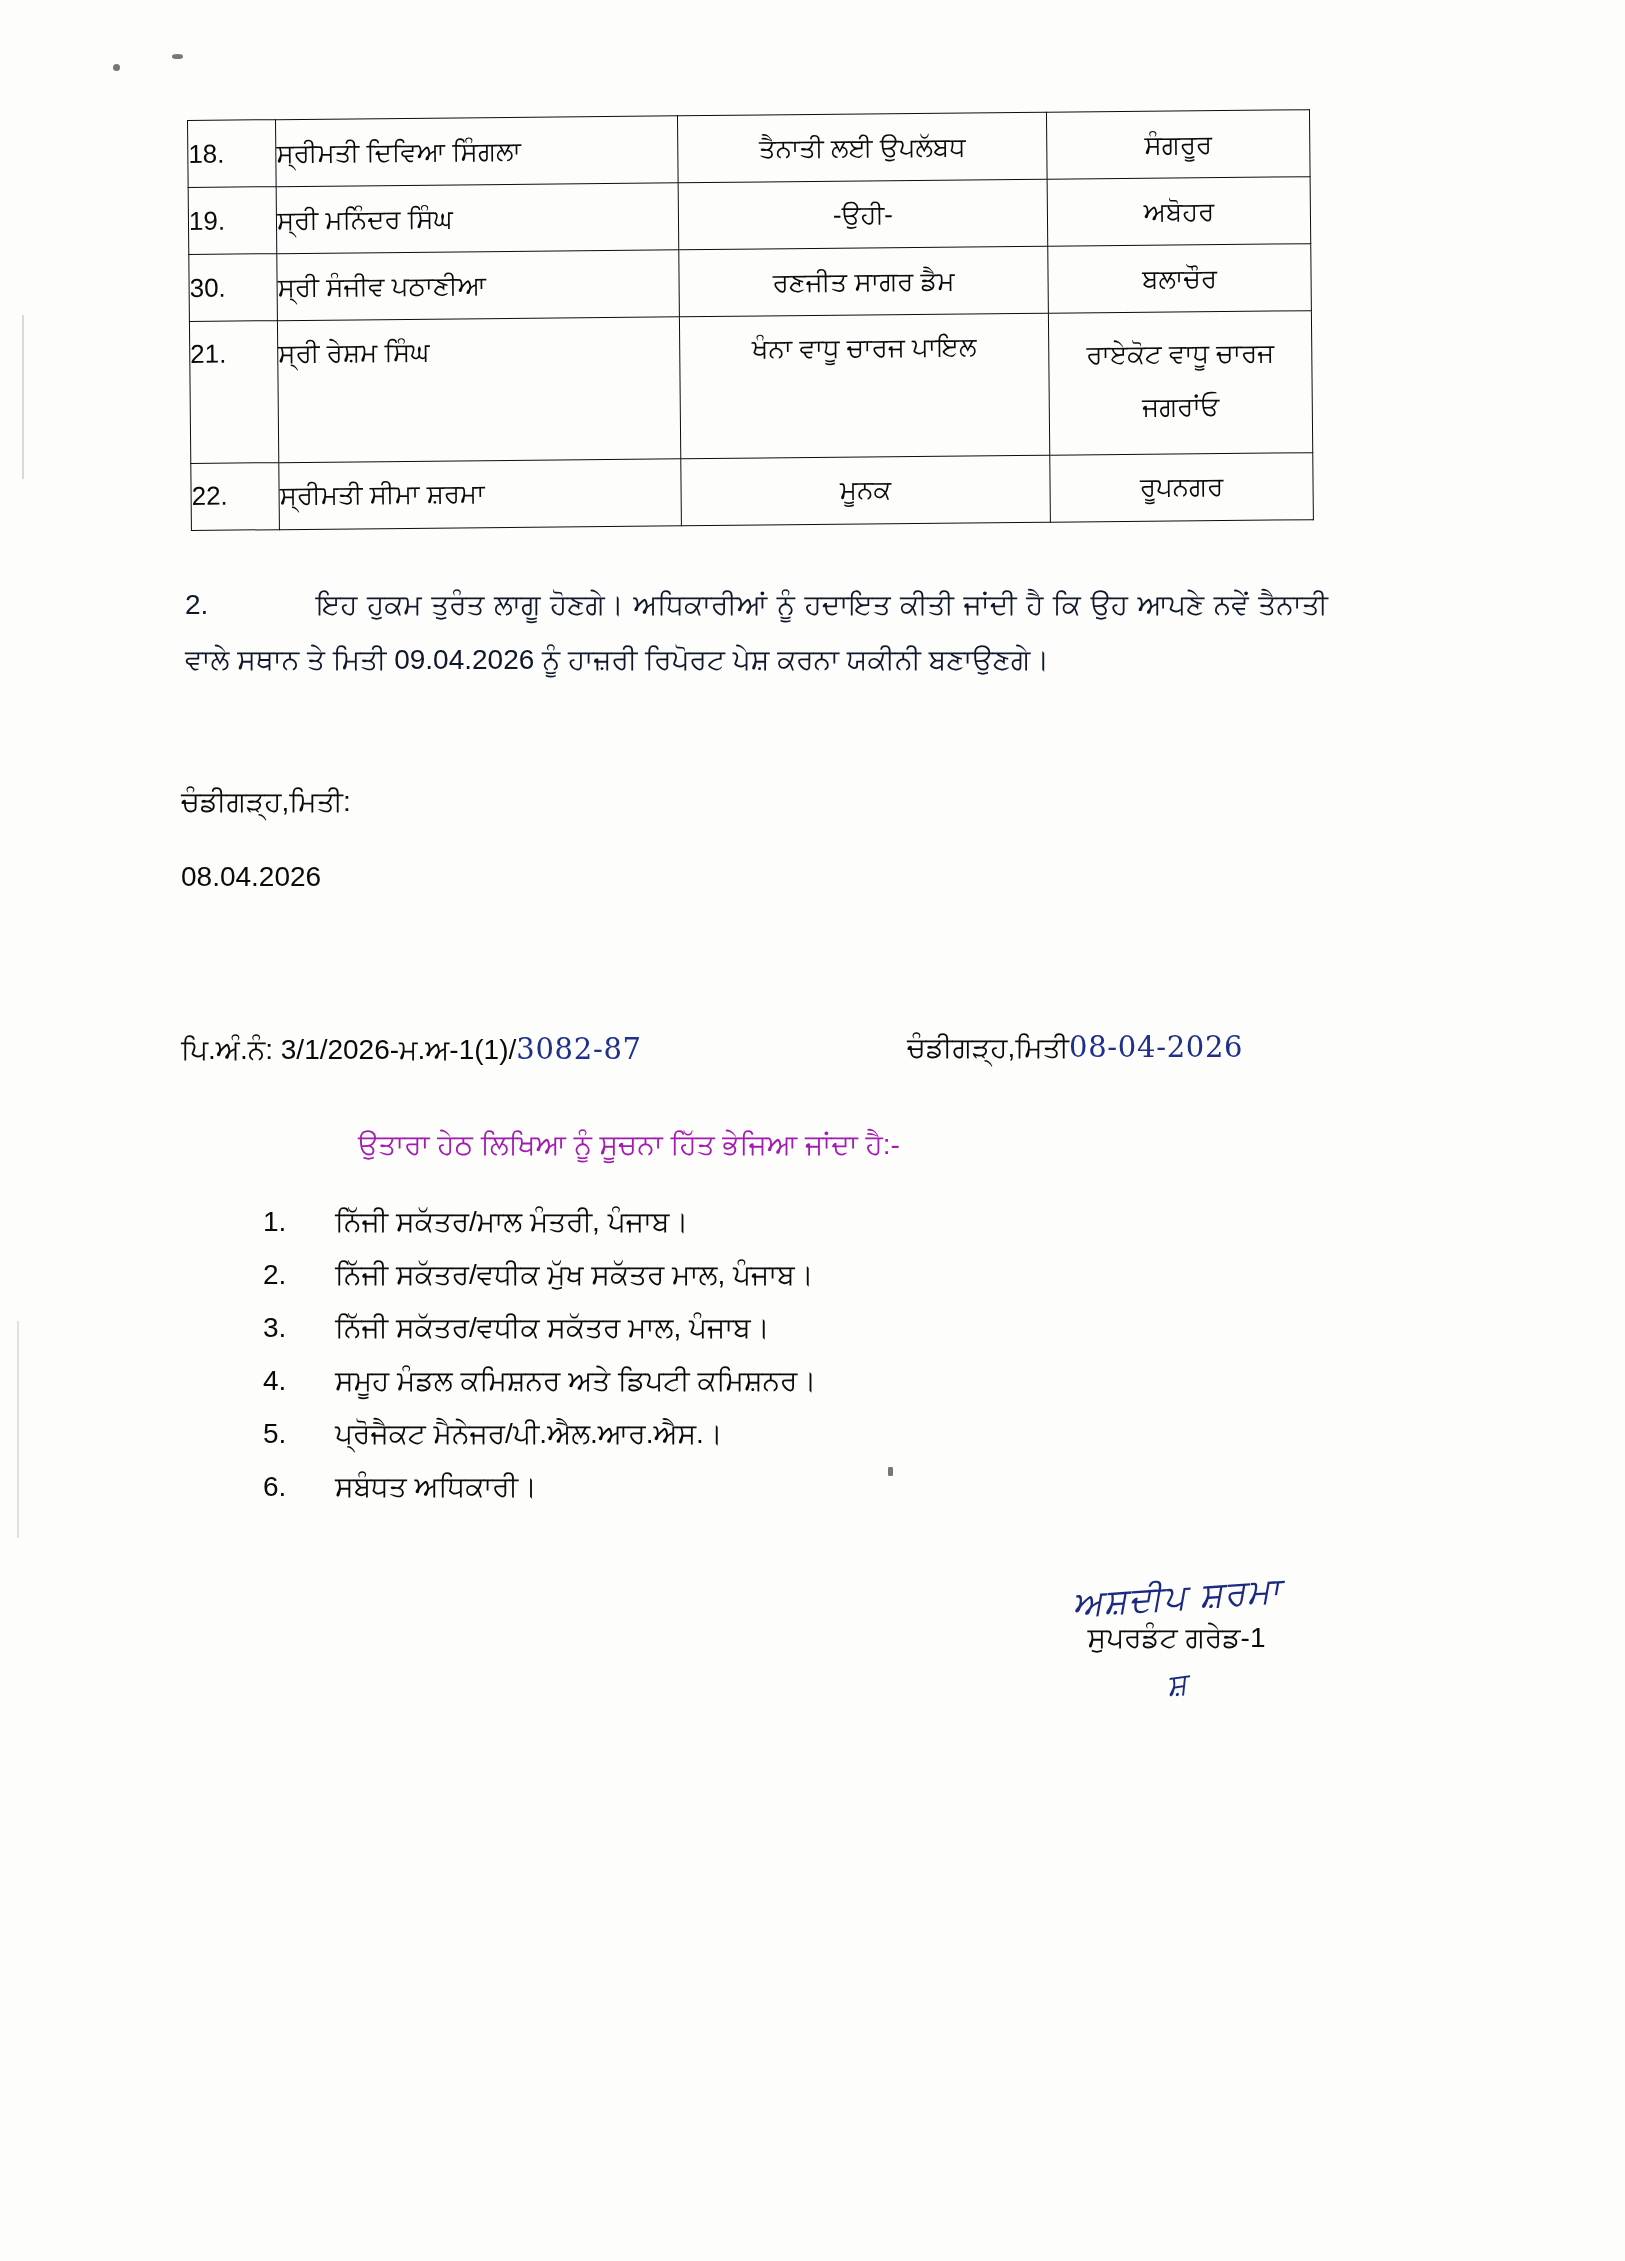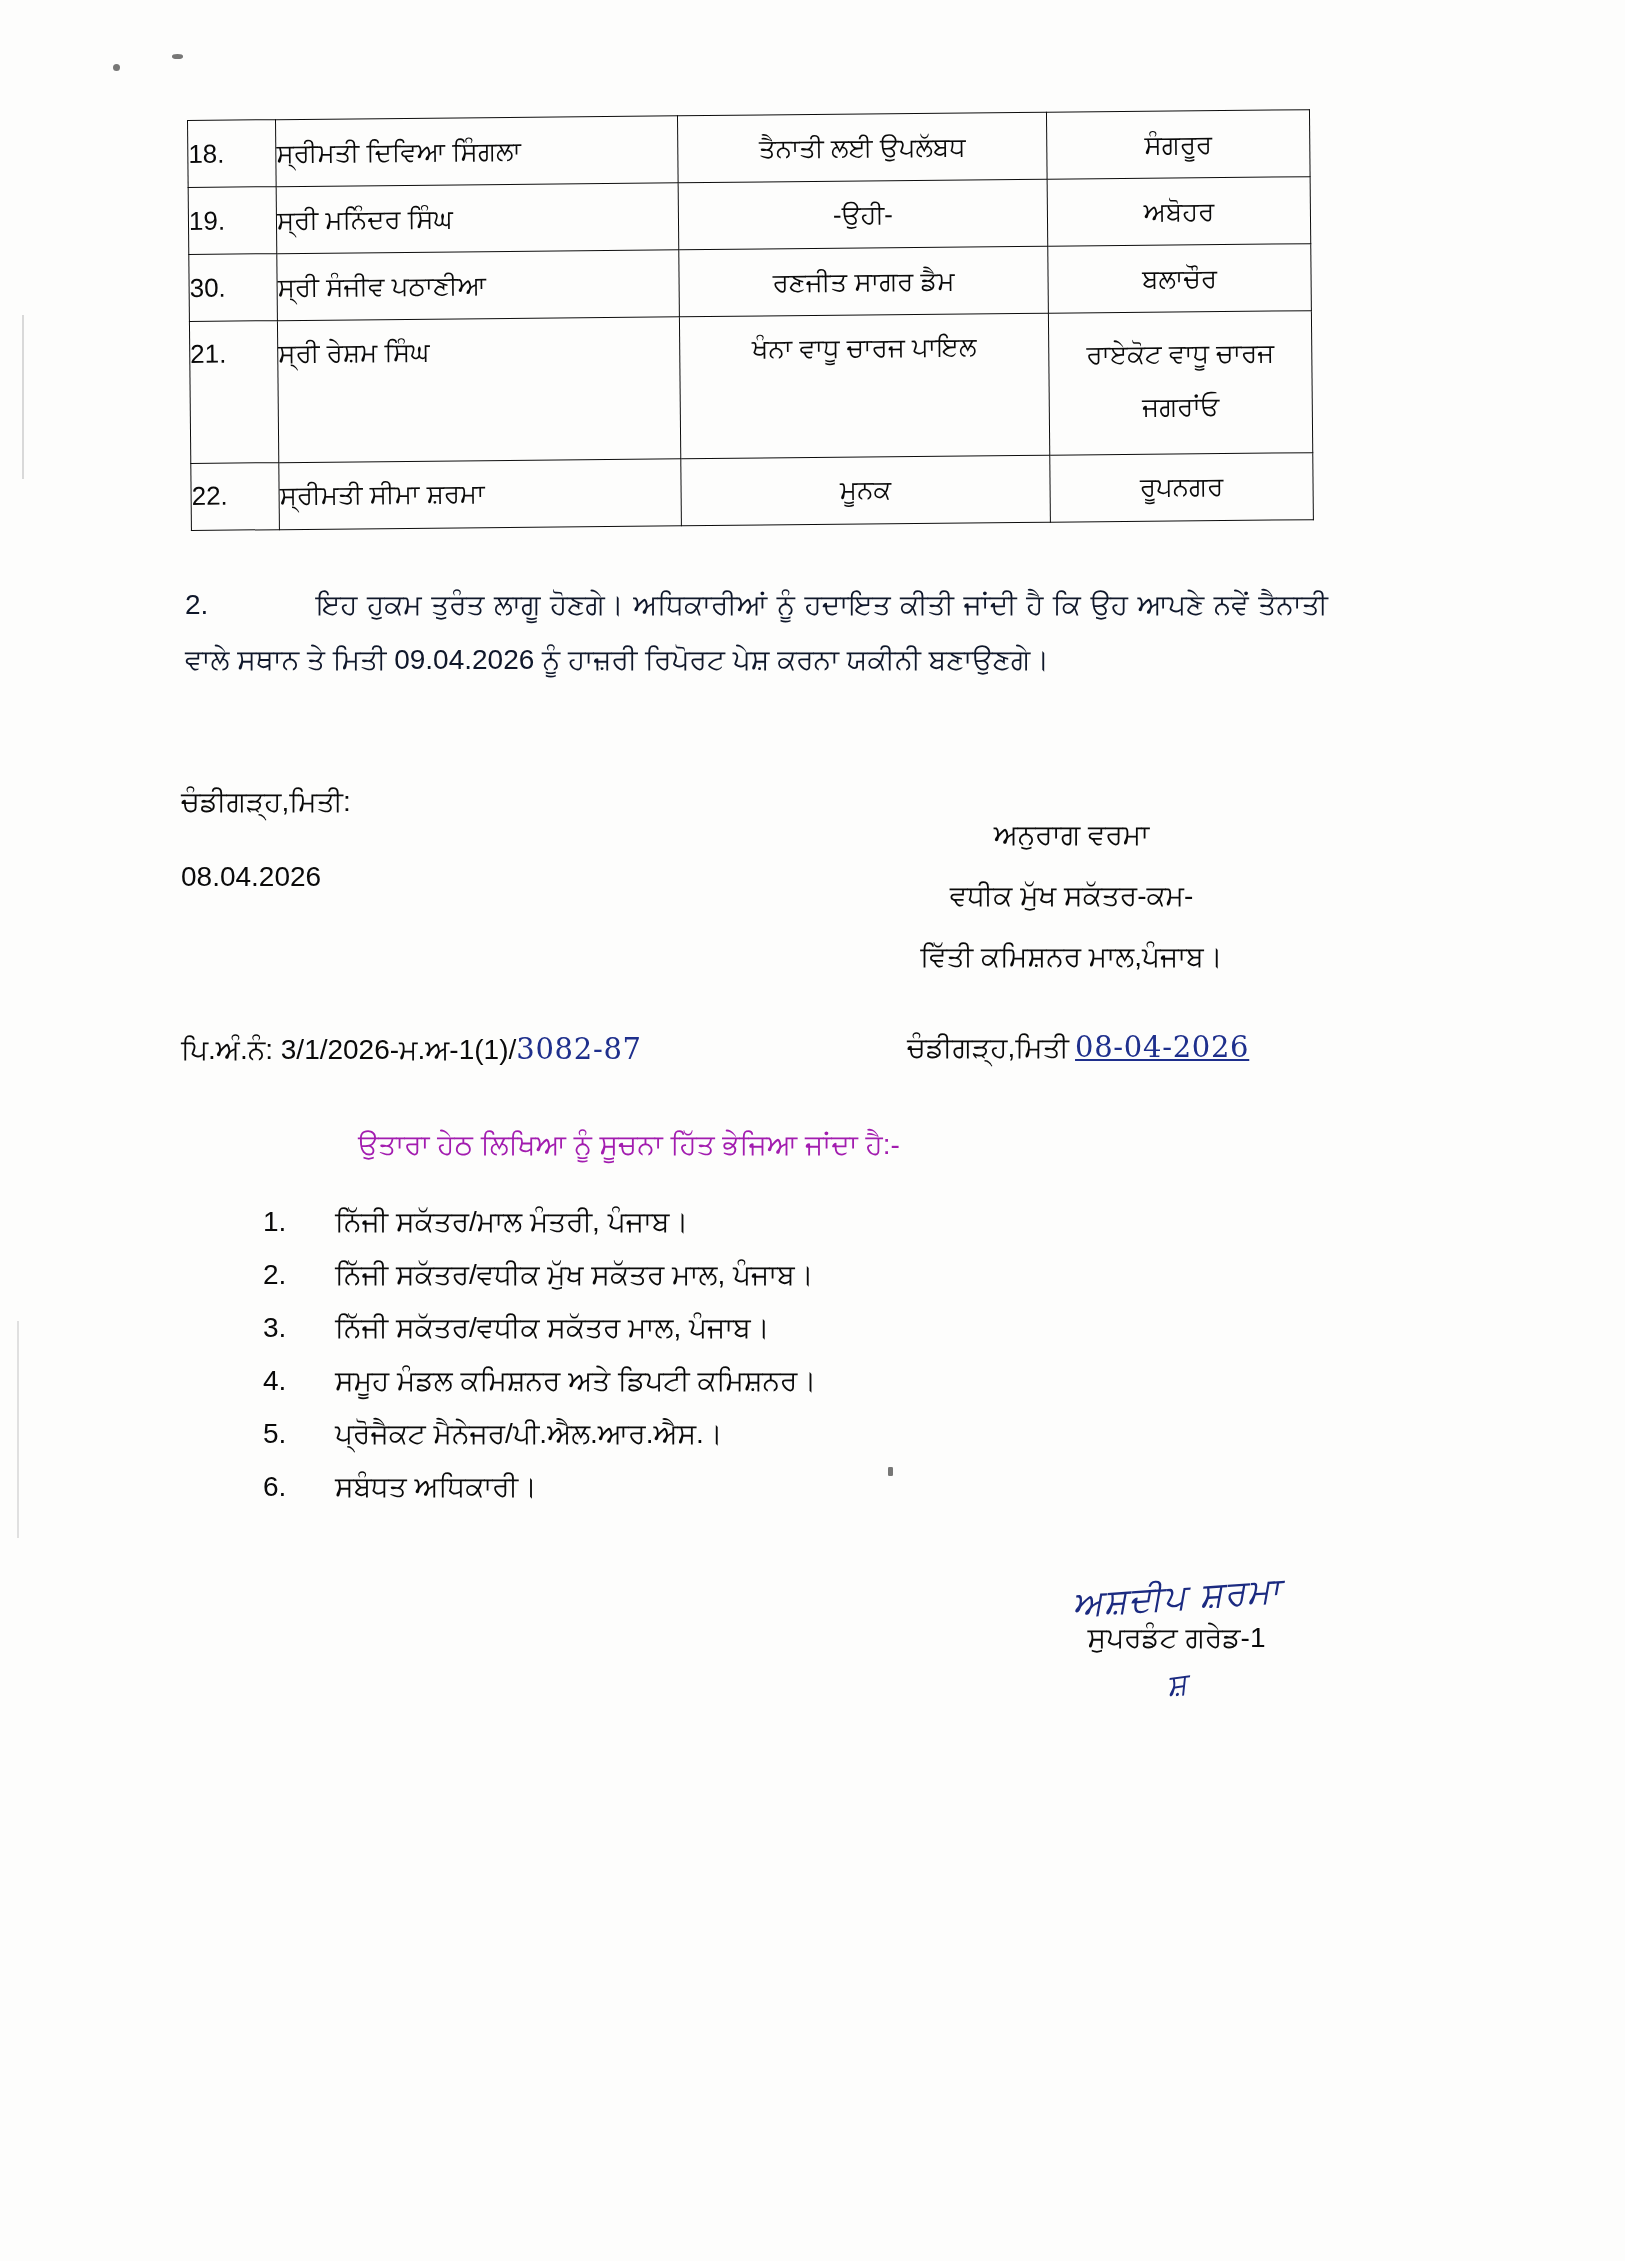--- a/index.html
+++ b/index.html
@@ -147,21 +147,21 @@
     letter-spacing: 0.7px;
   }
   .dateline {
     position: absolute;
     left: 907px;
     top: 1030px;
     font-size: 28px;
     color: #0a0a0a;
     white-space: nowrap;
   }
-  .dateline .hand { margin-left: 6px; text-decoration: underline; }
+  .dateline .hand { margin-left: 0; }
 
   
   .copyto-intro {
     position: absolute;
     left: 358px;
     top: 1129px;
     font-size: 28px;
     color: #a21caf;
   }
   .copy-list {
@@ -265,25 +265,20 @@
 
   <div class="para2">
     <span class="pnum">2.</span><span>ਇਹ ਹੁਕਮ ਤੁਰੰਤ ਲਾਗੂ ਹੋਣਗੇ। ਅਧਿਕਾਰੀਆਂ ਨੂੰ ਹਦਾਇਤ ਕੀਤੀ ਜਾਂਦੀ ਹੈ ਕਿ ਉਹ ਆਪਣੇ ਨਵੇਂ ਤੈਨਾਤੀ ਵਾਲੇ ਸਥਾਨ ਤੇ ਮਿਤੀ 09.04.2026 ਨੂੰ ਹਾਜ਼ਰੀ ਰਿਪੋਰਟ ਪੇਸ਼ ਕਰਨਾ ਯਕੀਨੀ ਬਣਾਉਣਗੇ।</span>
   </div>
 
   <div class="place-block">
     <div>ਚੰਡੀਗੜ੍ਹ,ਮਿਤੀ:</div>
     <div class="dt">08.04.2026</div>
   </div>
 
-  <div class="signatory">
-    <div>ਅਨੁਰਾਗ ਵਰਮਾ</div>
-    <div>ਵਧੀਕ ਮੁੱਖ ਸਕੱਤਰ-ਕਮ-</div>
-    <div>ਵਿੱਤੀ ਕਮਿਸ਼ਨਰ ਮਾਲ,ਪੰਜਾਬ।</div>
-  </div>
 
   <div class="refline">
     <span>ਪਿ.ਅੰ.ਨੰ: 3/1/2026-ਮ.ਅ-1(1)/</span><span class="hand">3082-87</span>
   </div>
 
   <div class="dateline">
     <span>ਚੰਡੀਗੜ੍ਹ,ਮਿਤੀ</span><span class="hand">08-04-2026</span>
   </div>
 
   <div class="copyto-intro">ਉਤਾਰਾ ਹੇਠ ਲਿਖਿਆ ਨੂੰ ਸੂਚਨਾ ਹਿੱਤ ਭੇਜਿਆ ਜਾਂਦਾ ਹੈ:-</div>

